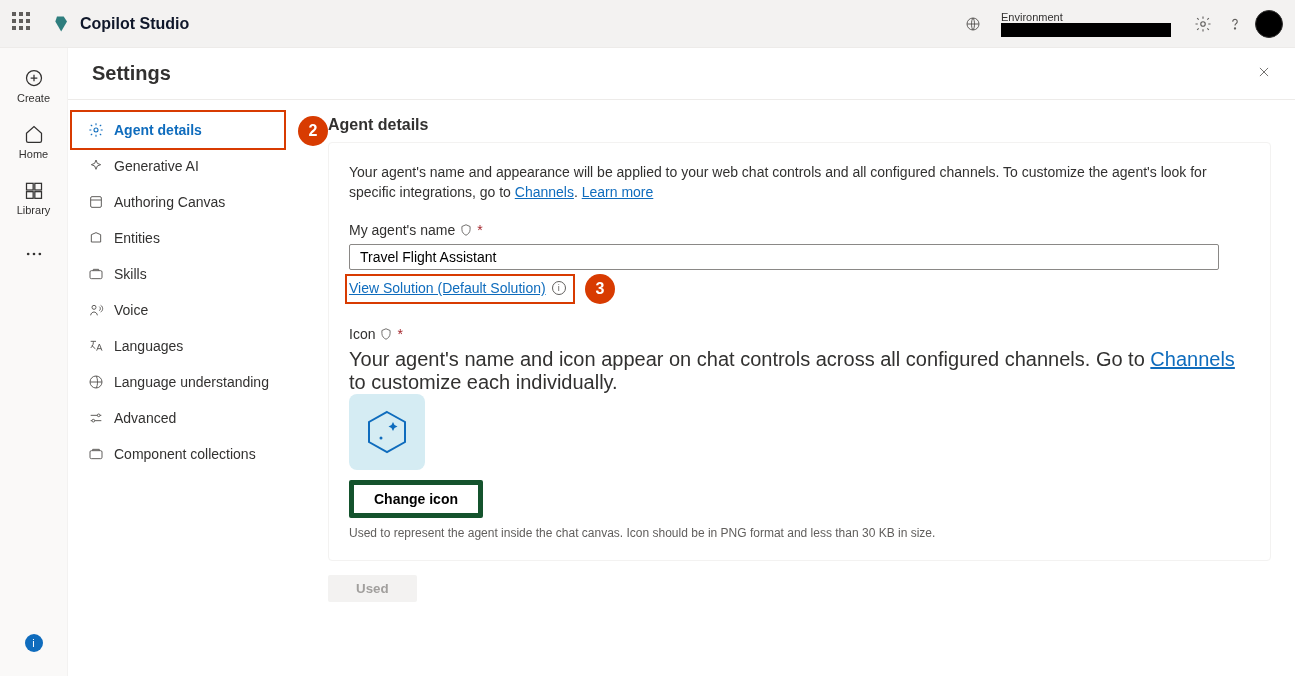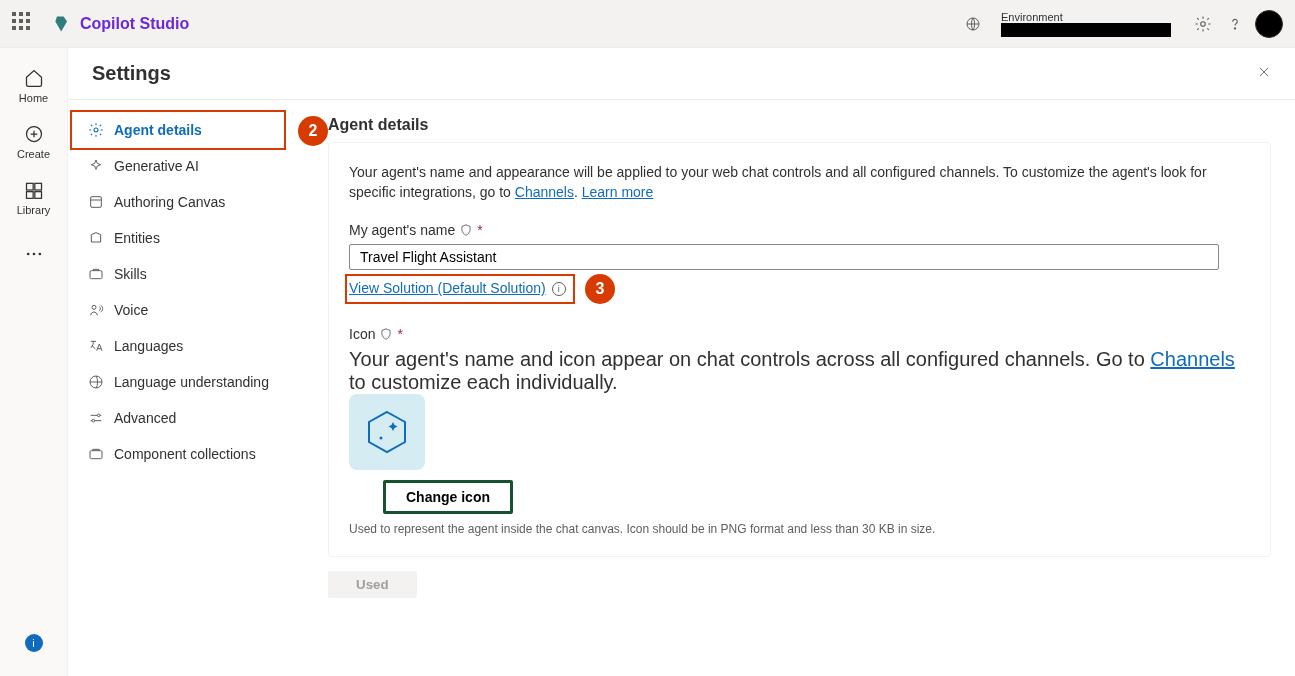--- a/index.html
+++ b/index.html
@@ -4,21 +4,21 @@
 <style>
   * { box-sizing: border-box; margin: 0; padding: 0; }
   body { font-family: "Segoe UI", -apple-system, sans-serif; font-size: 14px; color: #323130; background: #fff; width: 1295px; height: 676px; overflow: hidden; }
 
   
   .top-bar { height: 48px; background: #f3f2f1; display: flex; align-items: center; padding: 0 12px; border-bottom: 1px solid #edebe9; }
   .waffle { width: 24px; height: 24px; display: grid; grid-template-columns: repeat(3,4px); grid-template-rows: repeat(3,4px); gap: 3px; margin-right: 16px; cursor: pointer;}
   .waffle div { background:#605e5c; width:4px; height:4px;}
   .logo { display:flex; align-items:center; gap:8px; cursor:pointer;}
   .logo-icon { width:20px; height:20px; }
-  .logo-text { color:#6d28d9; font-weight:600; font-size:16px;}
+  .logo-text { color:#0f172a; font-weight:600; font-size:16px;}
   .top-spacer { flex:1; }
   .env { display:flex; align-items:center; gap:20px; margin-right:16px;}
   .env-block { display:flex; flex-direction:column; font-size:12px;}
   .env-label { font-size:11px; color:#323130;}
   .env-val { background:#000; color:#000; width:170px; height:14px;}
   .top-icon { width:32px; height:32px; display:flex; align-items:center; justify-content:center; cursor:pointer; color:#605e5c;}
   .avatar { width:28px; height:28px; border:1px solid #323130; border-radius:50%; background:#000; margin-left:4px; cursor:pointer;}
 
   
   .shell { display:flex; height:calc(100% - 48px);}
@@ -50,27 +50,27 @@
   .content { flex:1; padding:16px 24px 16px 0; position:relative;}
   .content h2 { font-size:16px; font-weight:600; margin-bottom:8px;}
   .card { background:#fff; border:1px solid #f3f2f1; border-radius:4px; padding:20px;}
   .desc { font-size:14px; color:#323130; margin-bottom:20px; line-height:1.4;}
   .desc a { color:#0f6cbd; text-decoration:underline; cursor:pointer;}
   .field-label { font-size:14px; margin-bottom:6px; display:flex; align-items:center; gap:4px;}
   .req { color:#a4262c;}
   .shield { width:14px; height:14px;}
   .text-input { width:870px; max-width:100%; border:1px solid #8a8886; padding:4px 10px; font-size:14px; border-radius:2px; margin-bottom:10px;}
   .view-sol { color:#0f6cbd; text-decoration:underline; cursor:pointer; font-size:14px;}
-  .sol-row { display:flex; align-items:flex-end; gap:6px; margin-bottom:30px;}
+  .sol-row { display:flex; align-items:center; gap:6px; margin-bottom:30px;}
   .info-circle { width:14px; height:14px; border:1px solid #605e5c; border-radius:50%; display:inline-flex; align-items:center; justify-content:center; font-size:9px; color:#605e5c;}
   .icon-desc { font-size:20px; }
   .icon-desc a { color:#0f6cbd; text-decoration:underline;}
   .agent-icon-tile { width:76px; height:76px; background:#d5ecf3; border-radius:8px; display:flex; align-items:center; justify-content:center; margin-bottom:10px; transform:rotate(0deg);}
   .hex { width:48px; height:48px;}
-  .change-btn { border:3px solid #14532d; background:#fff; padding:6px 20px; font-size:14px; font-weight:600; cursor:pointer; border-radius:2px; margin-bottom:8px;margin-left:34px;}
+  .change-btn { border:5px solid #14532d; background:#fff; padding:6px 20px; font-size:14px; font-weight:600; cursor:pointer; border-radius:2px; margin-bottom:8px;}
   .hint { font-size:12px; color:#605e5c;}
   .save-btn { margin:14px 0 0 0; padding:6px 28px; border:none; background:#f3f2f1; color:#a19f9d; font-weight:600; border-radius:2px; cursor:not-allowed;}
 
   .rel { position:relative;}
 </style>
 </head>
 <body>
 
 <div class="top-bar">
   <div class="waffle">
@@ -114,30 +114,30 @@
       </svg>
   </div>
   <div class="avatar"></div>
 </div>
 
 <div class="shell">
 
   <div class="left-rail">
     <div class="rail-item">
       <svg class="rail-icon" viewBox="0 0 24 24" fill="none" stroke="#323130" stroke-width="1.5">
-          <path d="M3 11l9-8 9 8v9a2 2 0 01-2 2H5a2 2 0 01-2-2z"></path>
-        </svg>
-      <span>Home</span>
+          <circle cx="12" cy="12" r="9"></circle>
+          <path d="M12 8v8M8 12h8"></path>
+        </svg>
+      <span>Create</span>
     </div>
     <div class="rail-item">
       <svg class="rail-icon" viewBox="0 0 24 24" fill="none" stroke="#323130" stroke-width="1.5">
-          <circle cx="12" cy="12" r="9"></circle>
-          <path d="M12 8v8M8 12h8"></path>
-        </svg>
-      <span>Create</span>
+          <path d="M3 11l9-8 9 8v9a2 2 0 01-2 2H5a2 2 0 01-2-2z"></path>
+        </svg>
+      <span>Home</span>
     </div>
     <div class="rail-item">
       <svg class="rail-icon" viewBox="0 0 24 24" fill="none" stroke="#323130" stroke-width="1.5">
           <rect x="3" y="4" width="8" height="8"></rect>
           <rect x="13" y="4" width="8" height="8"></rect>
           <rect x="3" y="14" width="8" height="8"></rect>
           <rect x="13" y="14" width="8" height="8"></rect>
         </svg>
       <span>Library</span>
     </div>

